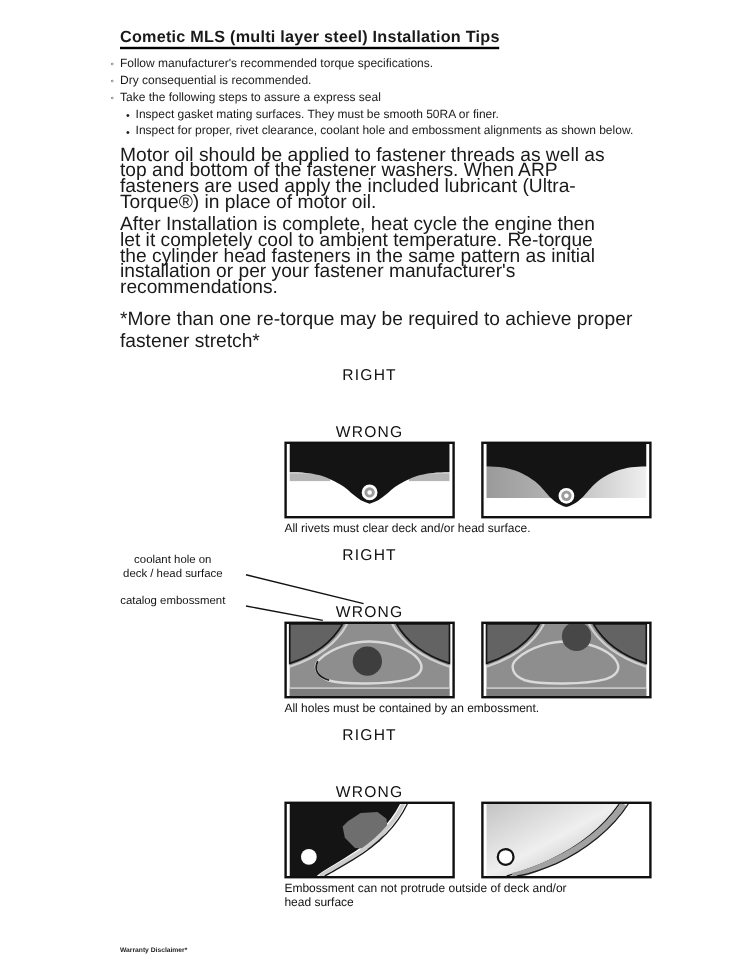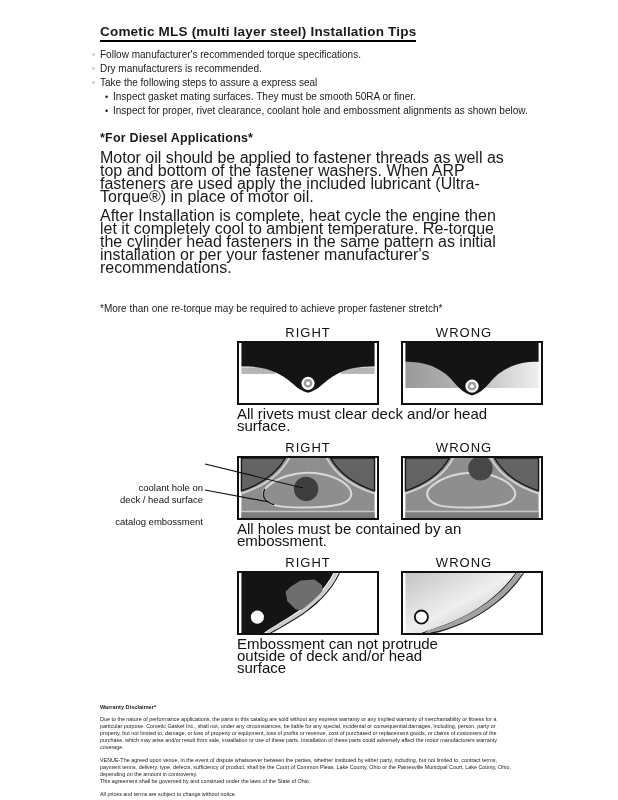--- a/index.html
+++ b/index.html
@@ -13,34 +13,34 @@
 
   .tips { list-style:none; font-size:10px; }
   .tips .row { display:flex; line-height:14px; }
   .marker { width:8px; flex:0 0 8px; font-size:8px; line-height:14px; margin-left:-8px; }
   .sub .row { margin-left:13px; }
   .sub .marker { font-size:9px; }
 
   .diesel-heading { font-size:12.5px; font-weight:bold; margin-top:13px; letter-spacing:.2px; }
   .para { font-size:16px; line-height:13px; margin-top:6px; max-width:412px; }
   .para + .para { }
-  .note { font-size:10px; margin-top:29px; }
+  .note { font-size:16px; margin-top:12px; }
 
   .diagrams { margin-top:11px; margin-left:137px; width:306px; }
   .drow { position:relative; margin-bottom:8px; }
-  .dlabels { display:flex; gap:14px; }
+  .dlabels { display:flex; gap:32px;flex-direction:column; }
   .dlabel { width:142px; text-align:center; font-size:13px; letter-spacing:1px; color:#111; font-weight:500; }
   .dboxes { display:flex; gap:22px; margin-top:1px; }
   .dbox { width:142px; height:64px; border:2px solid #101010; background:#fff; }
   .dbox svg { display:block; width:138px; height:60px; }
-  .dcaption { font-size:15px; line-height:12px; margin-top:3px; color:#111; }
+  .dcaption { font-size:10px; line-height:12px; margin-top:3px; color:#111; }
   .dcaption.narrow { max-width:238px; }
 
-  .anno { position:absolute; left:-152px; width:118px; text-align:right;
-          font-size:9.5px; line-height:11.5px; color:#111;margin-top:36px; }
+  .anno { position:absolute; left:-152px; width:118px; text-align:center;
+          font-size:9.5px; line-height:11.5px; color:#111; }
   .anno1 { top:6px; }
   .anno2 { top:40px; }
   .leaders { position:absolute; left:-34px; top:0; width:120px; height:82px; pointer-events:none; }
 
   .disclaimer { margin-top:30px; max-width:414px; color:#222; }
   .fine-heading { font-size:5.6px; font-weight:bold; margin-bottom:6px; }
   .fine { font-size:5.4px; line-height:7px; margin-bottom:6px; }
   .fine .line { display:block; }
 </style>
 </head>
@@ -51,39 +51,38 @@
 
     <h1 class="title">Cometic MLS (multi layer steel) Installation Tips</h1>
 
     <div class="tips">
       <div class="row">
         <span class="marker">◦</span>
         <span>Follow manufacturer's recommended torque specifications.</span>
       </div>
       <div class="row">
         <span class="marker">◦</span>
-        <span>Dry manufacturers is recommended.</span>
+        <span>Dry consequential is recommended.</span>
       </div>
       <div class="row">
         <span class="marker">◦</span>
         <span>Take the following steps to assure a express seal</span>
       </div>
       <div class="sub">
         <div class="row">
           <span class="marker">•</span>
           <span>Inspect gasket mating surfaces.  They must be smooth 50RA or finer.</span>
         </div>
         <div class="row">
           <span class="marker">•</span>
           <span>Inspect for proper, rivet clearance, coolant hole and embossment alignments as shown below.</span>
         </div>
       </div>
     </div>
 
-    <h2 class="diesel-heading">*For Diesel Applications*</h2>
     <p class="para">Motor oil should be applied to fastener threads as well as top and bottom of the fastener washers. When ARP fasteners are used apply the included lubricant (Ultra-Torque®) in place of motor oil.</p>
     <p class="para">After Installation is complete, heat cycle the engine then let it completely cool to ambient temperature. Re-torque the cylinder head fasteners in the same pattern as initial installation or per your fastener manufacturer's recommendations.</p>
     <p class="note">*More than one re-torque may be required to achieve proper fastener stretch*</p>
 
     <div class="diagrams">
 
       <div class="drow">
         <div class="dlabels">
           <span class="dlabel">RIGHT</span>
           <span class="dlabel">WRONG</span>

